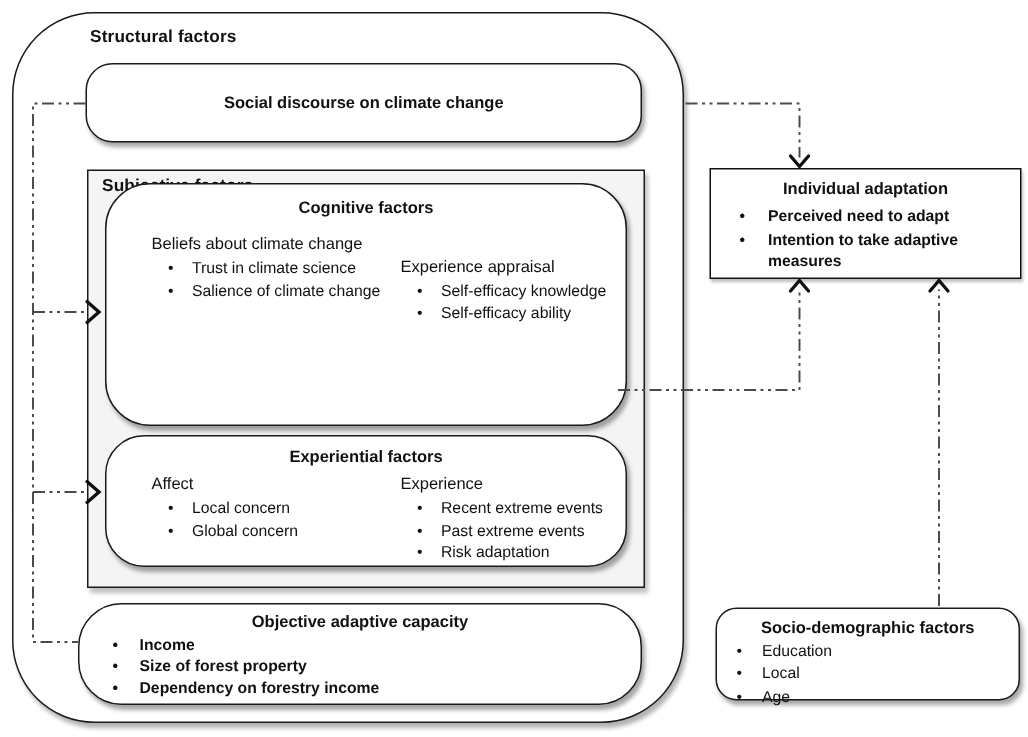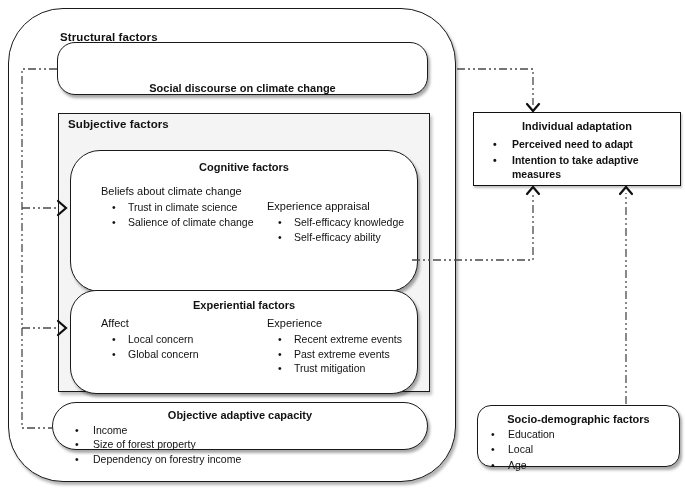--- a/index.html
+++ b/index.html
@@ -10,47 +10,47 @@
   }
   .box{position:absolute;background:#fff;border:1.5px solid #1a1a1a;box-sizing:border-box;}
   .shadow{box-shadow:2px 3px 3px rgba(0,0,0,0.35);}
   .structural{
     left:8px;top:8px;width:448px;height:474px;border-radius:55px;
     border:1.6px solid #1a1a1a;box-shadow:2px 3px 3px rgba(0,0,0,0.30);
   }
   .container-label{
     position:absolute;font-weight:bold;font-size:11.5px;letter-spacing:.1px;white-space:nowrap;
   }
-  .structural-label{left:60px;top:31px;text-align:right;}
+  .structural-label{left:60px;top:19px;text-align:right;}
   .social{
     left:57px;top:42px;width:371px;height:53px;border-radius:18px;
-    display:flex;align-items:flex-end;justify-content:center;
+    display:flex;align-items:center;justify-content:center;
   }
   .box-title{font-weight:bold;font-size:11px;text-align:center;white-space:nowrap;}
   .subjective{
     left:58px;top:113px;width:372px;height:279px;background:#f4f4f4;
     border:1.4px solid #1a1a1a;border-radius:0;box-shadow:2px 3px 3px rgba(0,0,0,0.25);
   }
   .subjective-label{left:68px;top:118px;}
-  .cognitive{left:70px;top:150px;width:348px;height:142px;border-radius:30px;}
+  .cognitive{left:70px;top:122px;width:348px;height:162px;border-radius:30px;}
   .cognitive .box-title{position:absolute;left:0;right:0;top:10px;}
-  .experiential{left:70px;top:290px;width:348px;height:104px;border-radius:26px;}
+  .experiential{left:70px;top:290px;width:348px;height:88px;border-radius:26px;}
   .experiential .box-title{position:absolute;left:0;right:0;top:8px;}
   .col{position:absolute;font-size:10.5px;line-height:1.32;}
   .col-heading{font-size:11px;line-height:1.25;margin:0 0 2px 0;}
   .blist{list-style:none;margin:1px 0 0 0;padding:0;}
   .blist li{position:relative;padding-left:27px;margin:0 0 1px 0;}
   .blist li::before{content:"\2022";position:absolute;left:11px;top:0;}
   .group-gap{margin-top:13px;}
   .cog-left{left:30px;top:34px;width:160px;}
   .cog-right{left:196px;top:36px;width:152px;}
   .exp-left{left:30px;top:26px;width:150px;}
   .exp-right{left:196px;top:26px;width:165px;}
-  .objective{left:52px;top:402px;width:376px;height:48px;border-radius:29px;padding-top:6px;}
-  .objective .blist{margin-top:3px;}
+  .objective{left:52px;top:402px;width:376px;height:68px;border-radius:29px;padding-top:6px;}
+  .objective .blist{margin-top:3px;font-weight:bold;}
   .objective .blist li{padding-left:40px;}
   .objective .blist li::before{left:22px;}
   .objective .blist{font-size:10.5px;line-height:1.28;}
   .individual{
     left:473px;top:112px;width:208px;height:74px;border:1.8px solid #111;
     padding-top:7px;box-shadow:1px 2px 2px rgba(0,0,0,0.25);
   }
   .individual .blist{margin-top:5px;font-size:10.5px;line-height:1.4;font-weight:bold;}
   .individual .blist li{padding-left:38px;}
   .individual .blist li::before{left:19px;}
@@ -104,21 +104,21 @@
       <ul class="blist">
         <li>Local concern</li>
         <li>Global concern</li>
       </ul>
     </div>
     <div class="col exp-right">
       <div class="col-heading">Experience</div>
       <ul class="blist">
         <li>Recent extreme events</li>
         <li>Past extreme events</li>
-        <li>Trust mitigation</li>
+        <li>Risk adaptation</li>
       </ul>
     </div>
   </div>
 
   <div class="box shadow objective">
     <div class="box-title">Objective adaptive capacity</div>
     <ul class="blist">
       <li>Income</li>
       <li>Size of forest property</li>
       <li>Dependency on forestry income</li>

